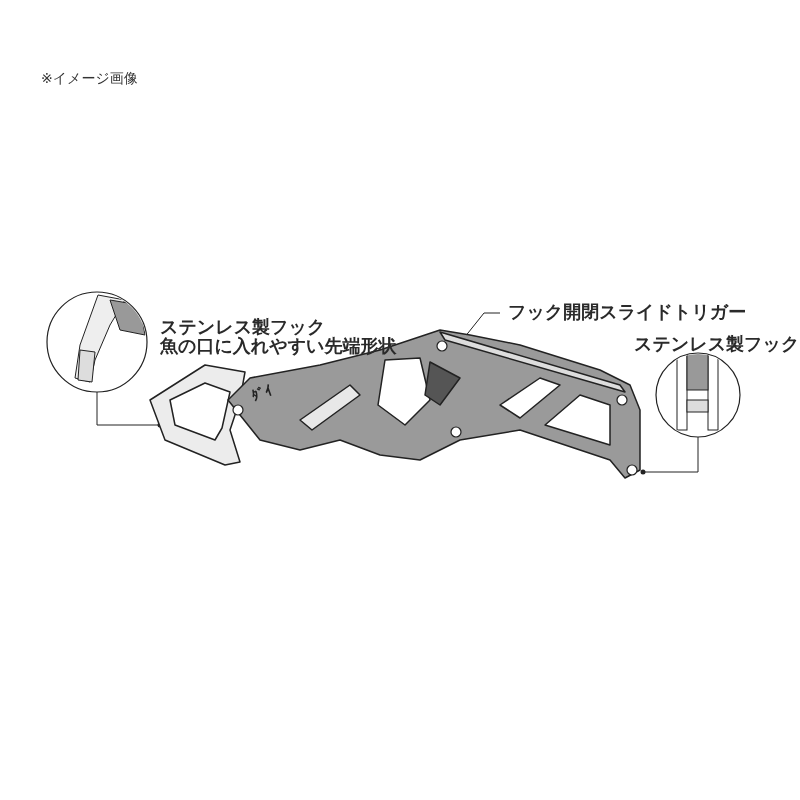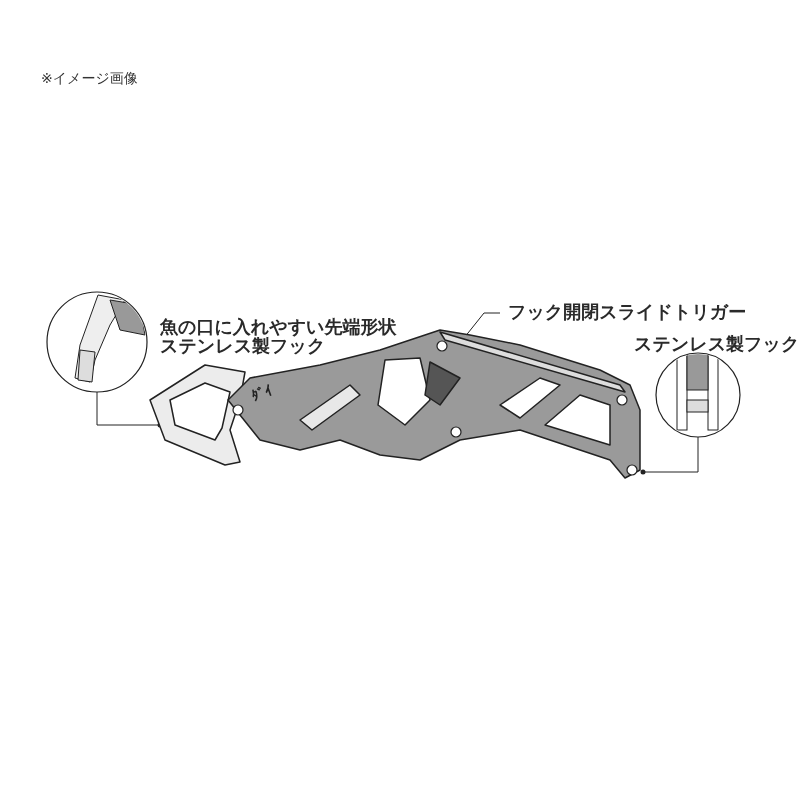--- a/index.html
+++ b/index.html
@@ -69,17 +69,17 @@
     <circle cx="238" cy="410" r="5"></circle>
       <circle cx="442" cy="346" r="5"></circle>
     <circle cx="456" cy="432" r="5"></circle>
       <circle cx="622" cy="400" r="5"></circle>
     <circle cx="632" cy="470" r="5"></circle>
   </g>
   <text x="252" y="398" font-size="14" font-weight="bold" fill="#222" transform="rotate(-20 262 395)">ﾀﾞｲ</text>
 </svg>
 
 <div class="label" id="label-hook">
+  <div>ステンレス製フック</div>
   <div>魚の口に入れやすい先端形状</div>
-  <div>ステンレス製フック</div>
 </div>
 <div class="label" id="label-trigger">フック開閉スライドトリガー</div>
 <div class="label" id="label-rope">ステンレス製フック</div>
 
 </body></html>

